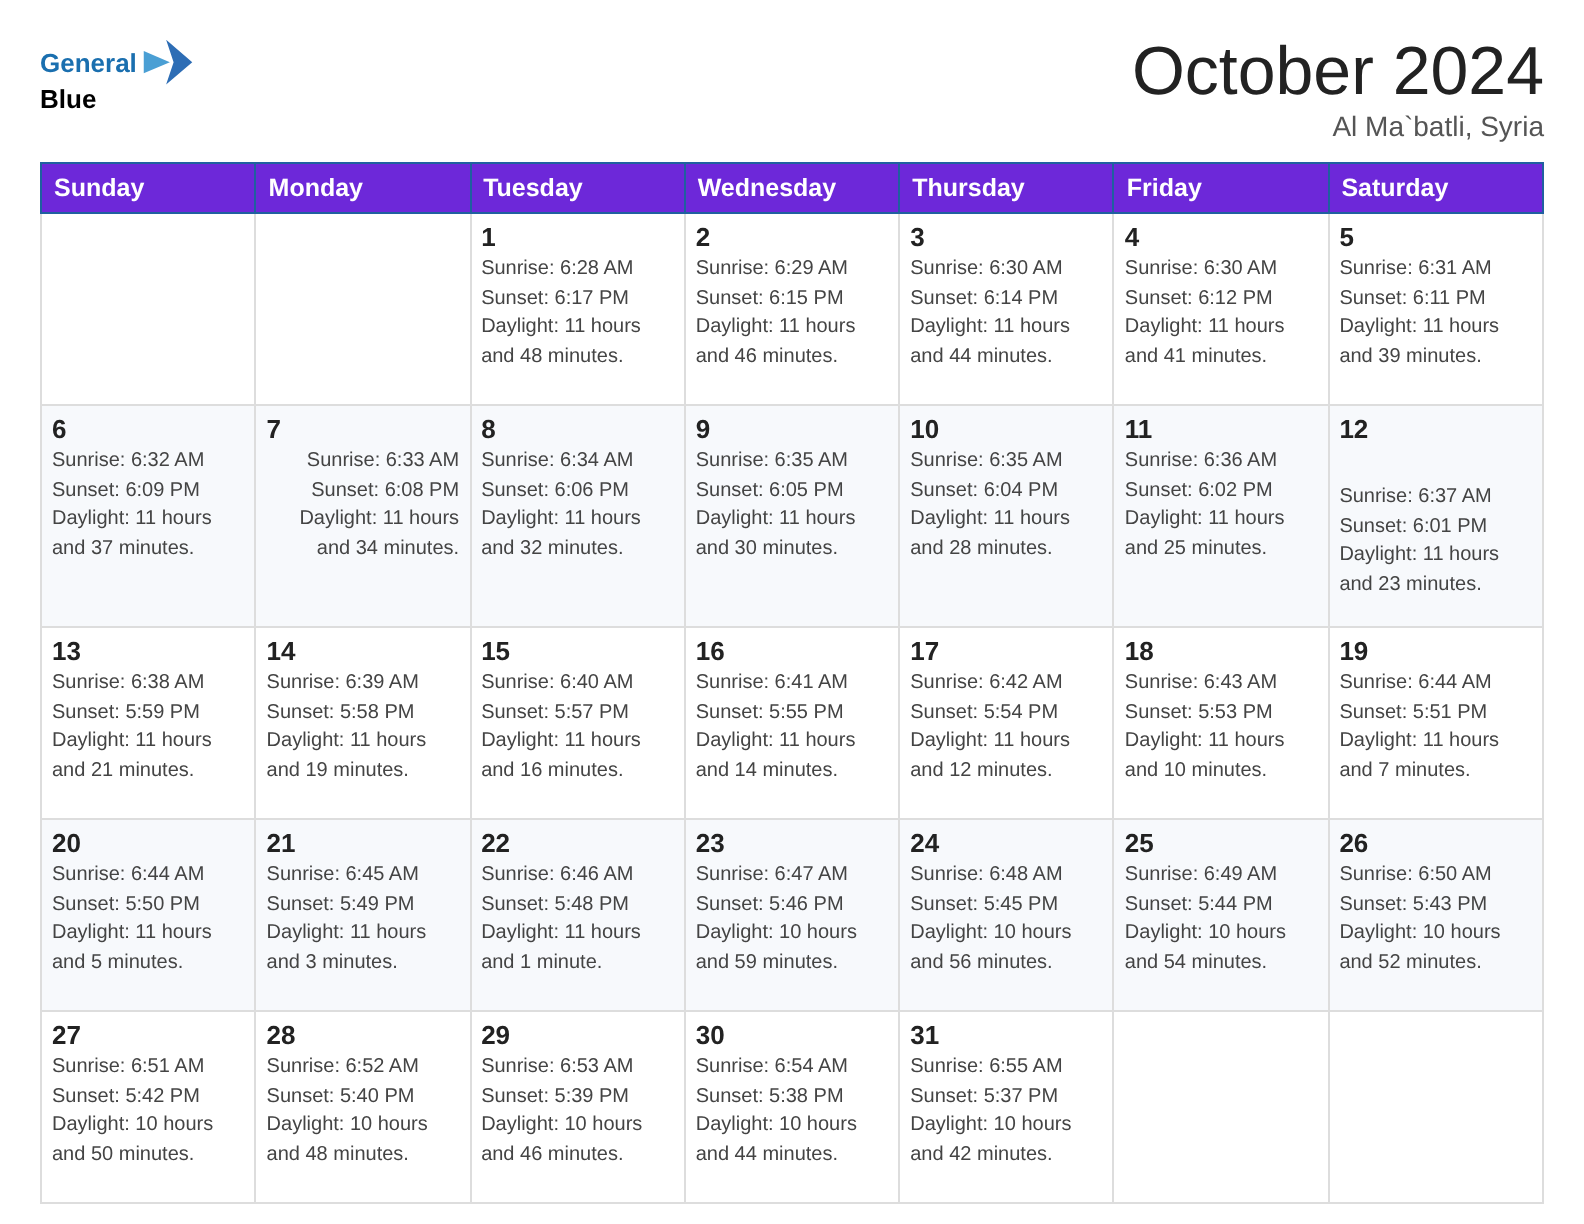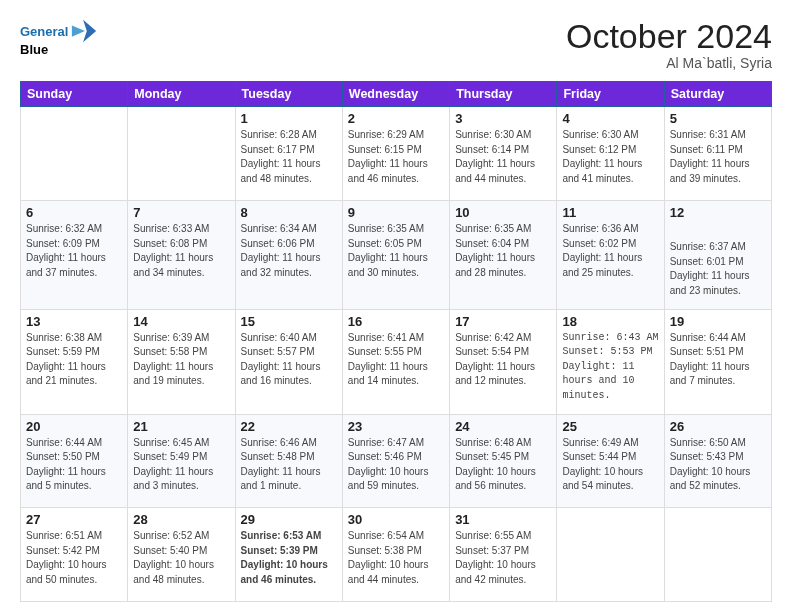--- a/index.html
+++ b/index.html
@@ -173,21 +173,21 @@
         </tr>
         <tr>
           <td>
             <span class="day-number">6</span>
             <div class="day-info" style="white-space: pre-line;">Sunrise: 6:32 AM
 Sunset: 6:09 PM
 Daylight: 11 hours and 37 minutes.</div>
           </td>
           <td>
             <span class="day-number">7</span>
-            <div class="day-info" style="white-space: pre-line;">Sunrise: 6:33 AM
+            <div class="day-info" style="white-space: pre-line; text-align: right;">Sunrise: 6:33 AM
 Sunset: 6:08 PM
 Daylight: 11 hours and 34 minutes.</div>
           </td>
           <td>
             <span class="day-number">8</span>
             <div class="day-info" style="white-space: pre-line;">Sunrise: 6:34 AM
 Sunset: 6:06 PM
 Daylight: 11 hours and 32 minutes.</div>
           </td>
           <td>
@@ -241,21 +241,21 @@
 Daylight: 11 hours and 14 minutes.</div>
           </td>
           <td>
             <span class="day-number">17</span>
             <div class="day-info" style="white-space: pre-line;">Sunrise: 6:42 AM
 Sunset: 5:54 PM
 Daylight: 11 hours and 12 minutes.</div>
           </td>
           <td>
             <span class="day-number">18</span>
-            <div class="day-info" style="white-space: pre-line; font-family: Liberation Mono, monospace;">Sunrise: 6:43 AM
+            <div class="day-info" style="white-space: pre-line;">Sunrise: 6:43 AM
 Sunset: 5:53 PM
 Daylight: 11 hours and 10 minutes.</div>
           </td>
           <td>
             <span class="day-number">19</span>
             <div class="day-info" style="white-space: pre-line;">Sunrise: 6:44 AM
 Sunset: 5:51 PM
 Daylight: 11 hours and 7 minutes.</div>
           </td>
         </tr>
@@ -311,21 +311,21 @@
 Daylight: 10 hours and 50 minutes.</div>
           </td>
           <td>
             <span class="day-number">28</span>
             <div class="day-info" style="white-space: pre-line;">Sunrise: 6:52 AM
 Sunset: 5:40 PM
 Daylight: 10 hours and 48 minutes.</div>
           </td>
           <td>
             <span class="day-number">29</span>
-            <div class="day-info" style="white-space: pre-line; font-weight: bold;">Sunrise: 6:53 AM
+            <div class="day-info" style="white-space: pre-line;">Sunrise: 6:53 AM
 Sunset: 5:39 PM
 Daylight: 10 hours and 46 minutes.</div>
           </td>
           <td>
             <span class="day-number">30</span>
             <div class="day-info" style="white-space: pre-line;">Sunrise: 6:54 AM
 Sunset: 5:38 PM
 Daylight: 10 hours and 44 minutes.</div>
           </td>
           <td>

